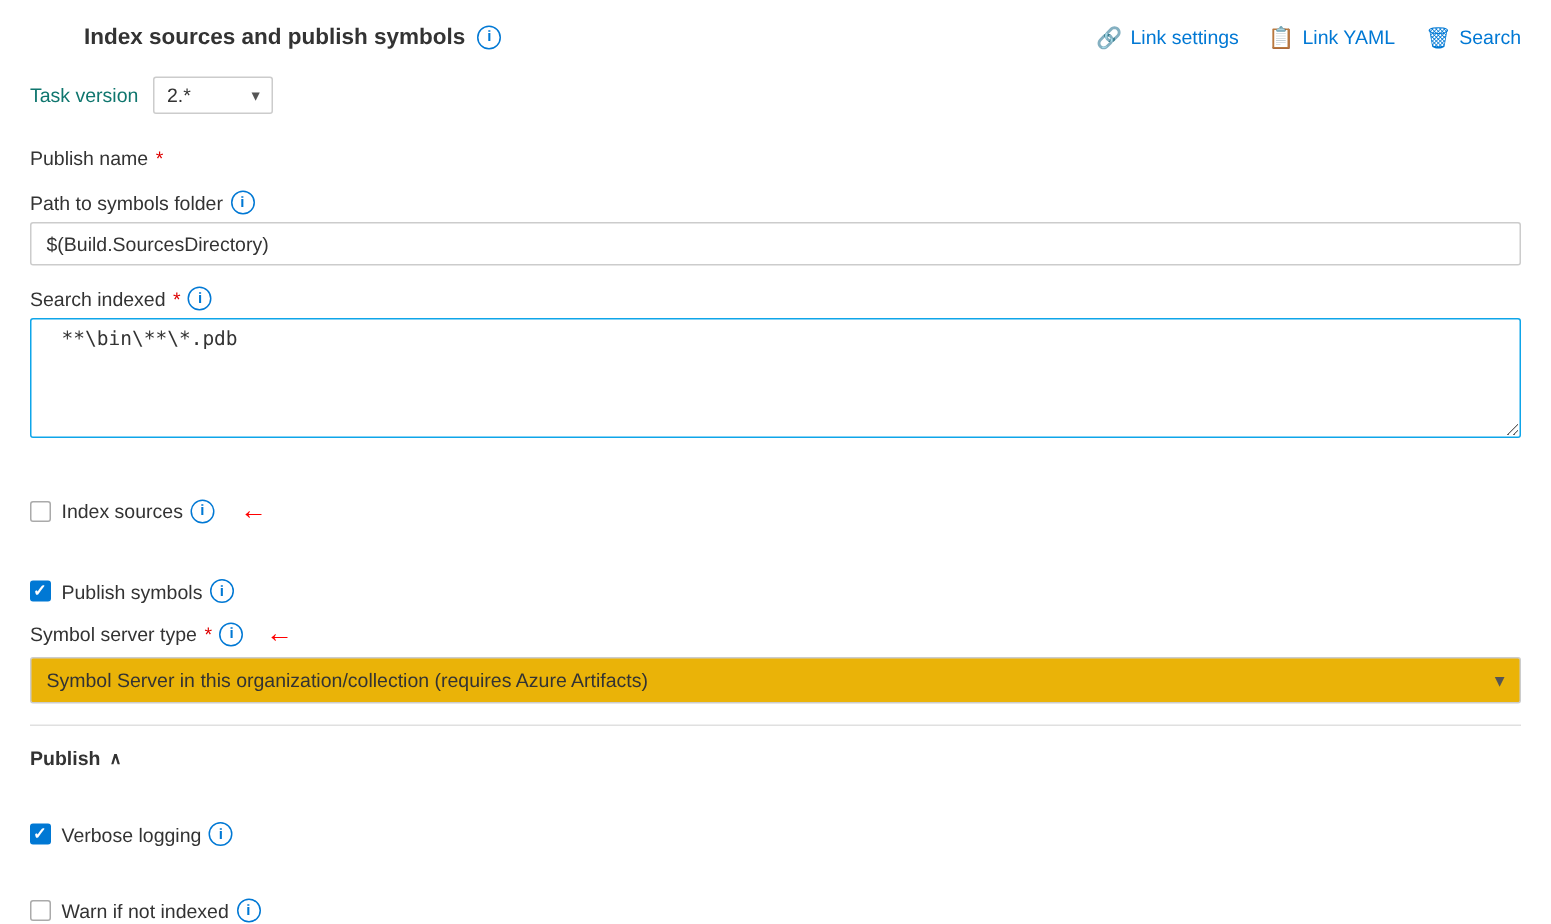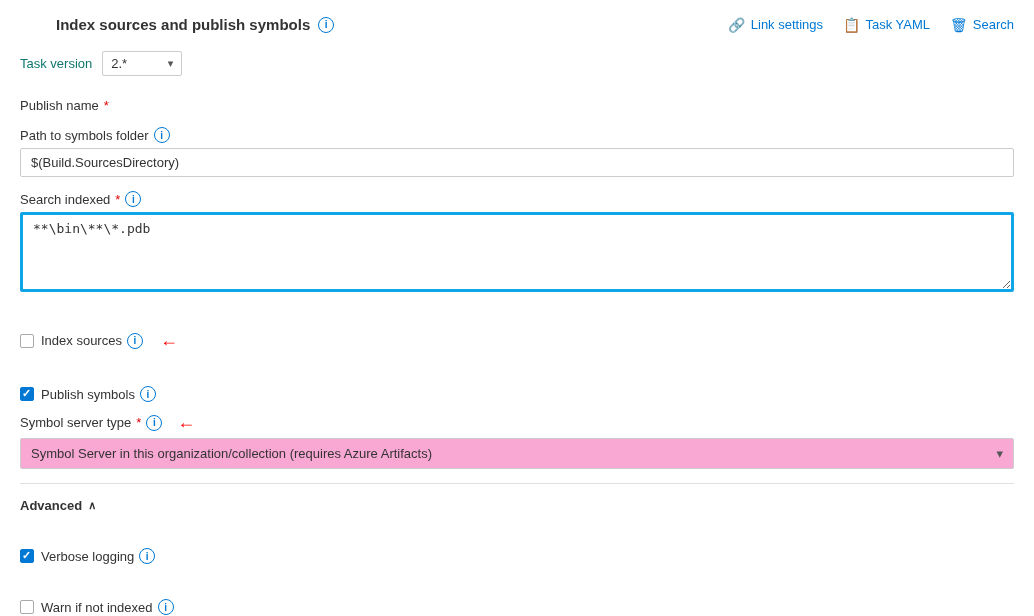--- a/index.html
+++ b/index.html
@@ -108,23 +108,23 @@
       width: 100%;
       border: 1px solid #ccc;
       border-radius: 2px;
       padding: 6px 10px;
       font-size: 13px;
       color: #333;
       outline: none;
     }
     .textarea-input {
       width: 100%;
-      border: 3px solid #0ea5e9;
-      border-radius: 2px;
-      padding: 6px 10px;
+      border: 1px solid #0ea5e9;
+      border-radius: 2px;
+      padding: 6px 20px;
       font-size: 13px;
       color: #333;
       height: 80px;
       resize: vertical;
       outline: none;
     }
     .checkbox-row {
       display: flex;
       align-items: center;
       gap: 7px;
@@ -180,21 +180,21 @@
       width: 100%;
       border: 1px solid #ccc;
       border-radius: 2px;
       padding: 7px 10px;
       font-size: 13px;
       color: #333;
       display: flex;
       align-items: center;
       justify-content: space-between;
       cursor: pointer;
-      background: #f9a8d4;
+      background: #eab308;
     }
     .dropdown-text {
       color: #333;
     }
     .dropdown-chevron {
       color: #555;
       font-size: 13px;
     }
     .divider {
       border: none;
@@ -225,21 +225,21 @@
       <span class="header-title">Index sources and publish symbols</span>
       <span class="info-icon">i</span>
     </div>
     <div class="header-actions">
       <a class="action-link">
         <span class="action-icon">🔗</span>
         <span>Link settings</span>
       </a>
       <a class="action-link">
         <span class="action-icon">📋</span>
-        <span>Task YAML</span>
+        <span>Link YAML</span>
       </a>
       <a class="action-link">
         <span class="action-icon">🗑</span>
         <span>Search</span>
       </a>
     </div>
   </div>
 
   <div class="task-version-row">
     <span class="task-version-label">Task version</span>
@@ -299,21 +299,21 @@
     </div>
     <div class="dropdown-select">
       <span class="dropdown-text">Symbol Server in this organization/collection (requires Azure Artifacts)</span>
       <span class="dropdown-chevron">▾</span>
     </div>
   </div>
 
   <hr class="divider">
 
   <div class="advanced-header">
-    <span>Advanced</span>
+    <span>Publish</span>
     <span class="chevron-up">∧</span>
   </div>
 
   <div class="checkbox-row">
     <input type="checkbox" class="checkbox-checked" checked="" style="appearance: none; width: 14px; height: 14px; background: rgb(0, 120, 212); border: 1px solid rgb(0, 120, 212); border-radius: 2px; cursor: pointer; position: relative; flex-shrink: 0;">
     <span class="checkbox-label">
       <span>Verbose logging</span>
       <span class="info-icon">i</span>
     </span>
   </div>

